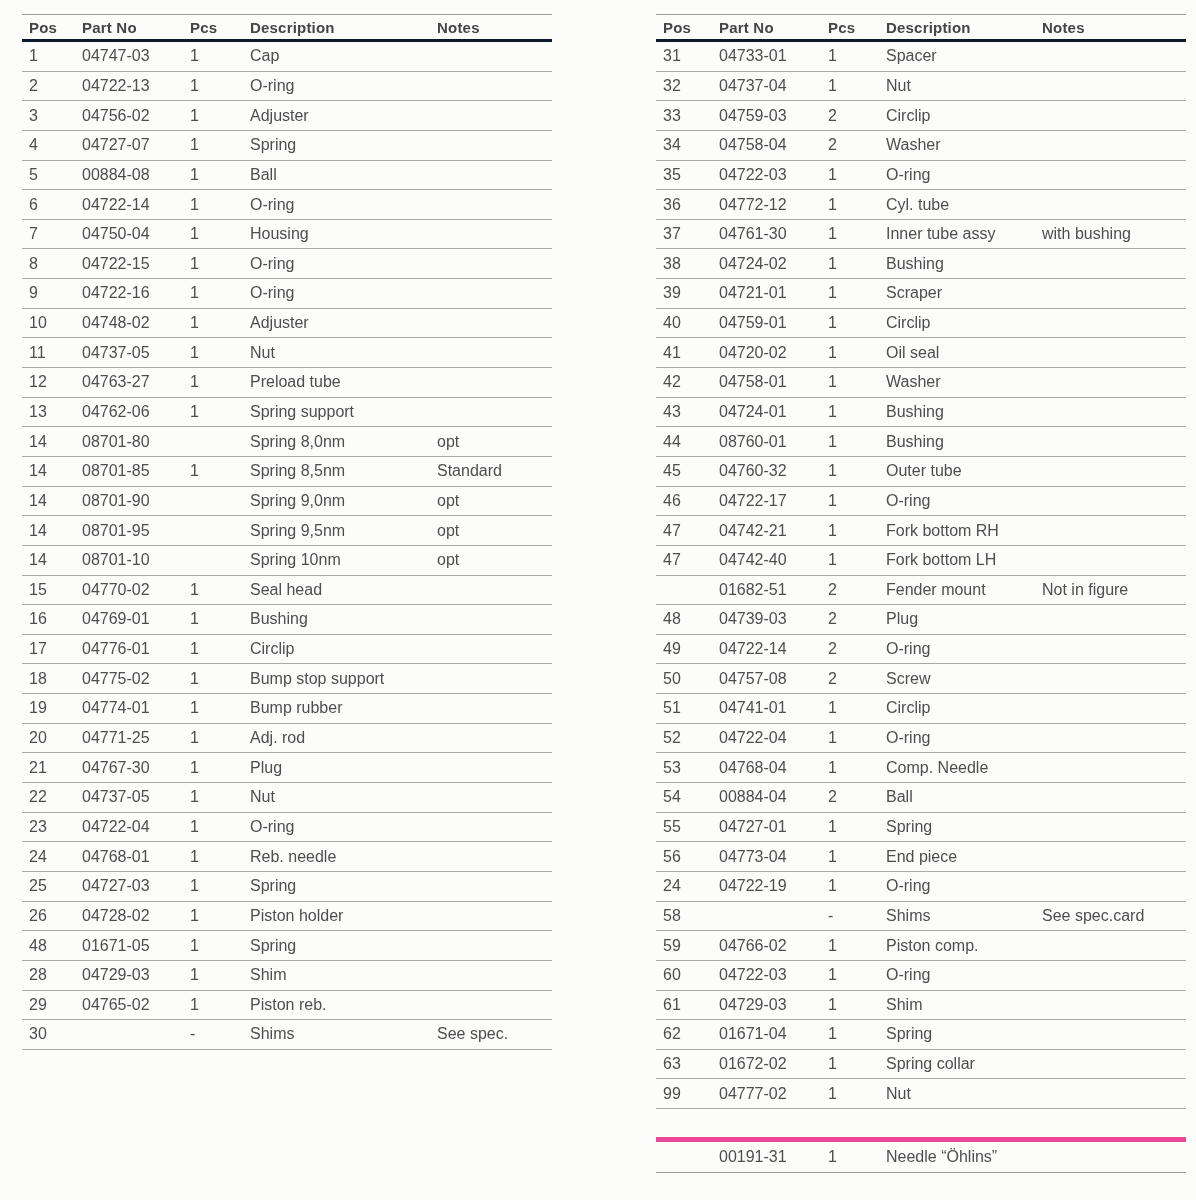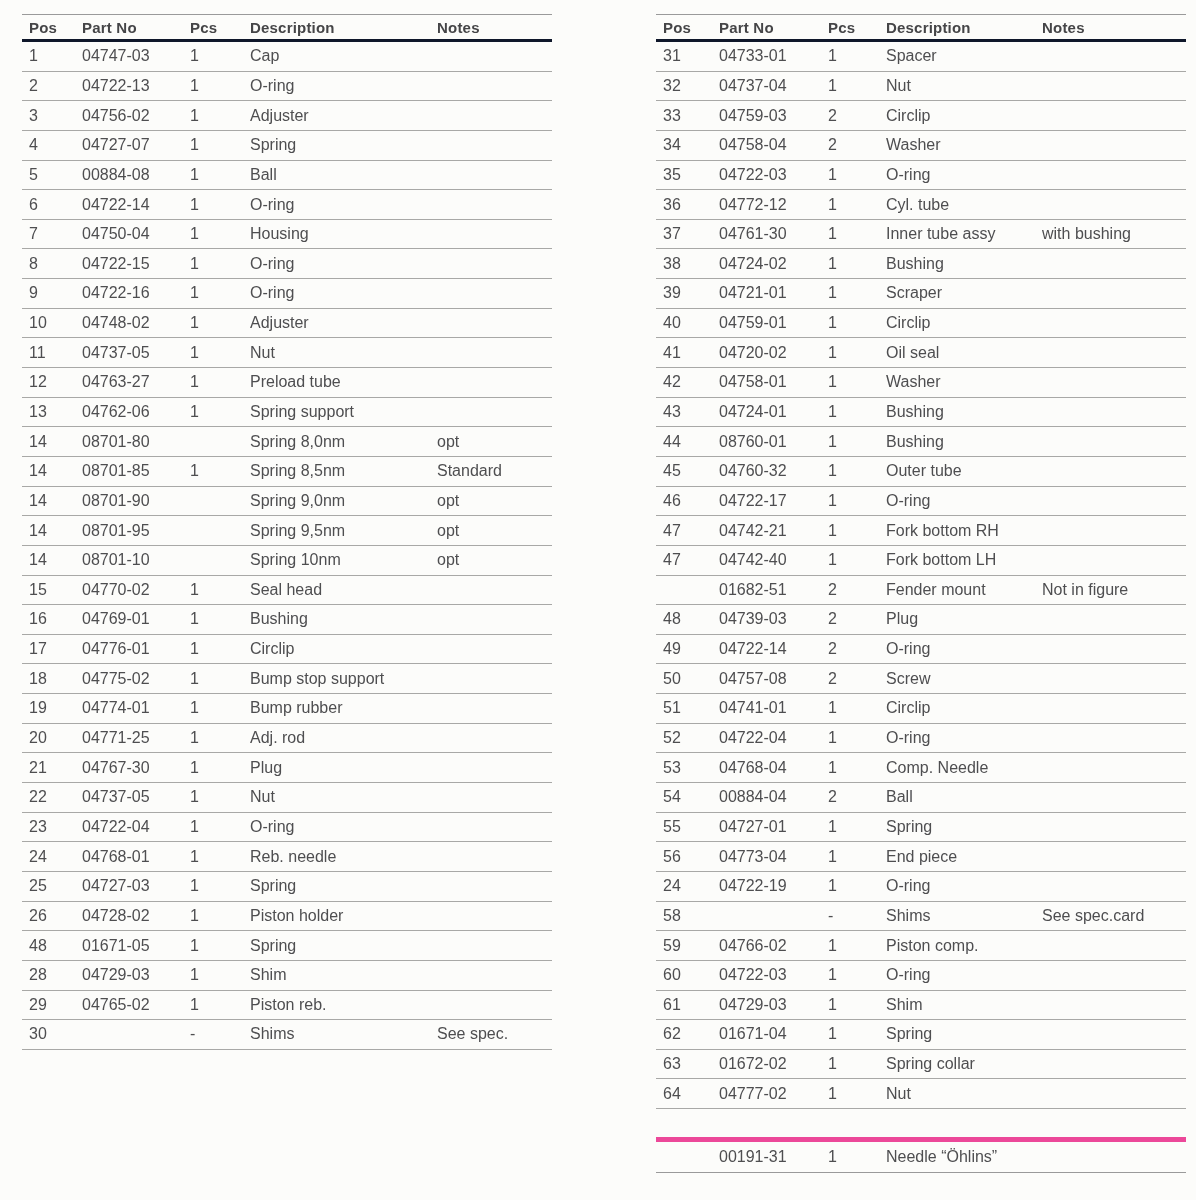--- a/index.html
+++ b/index.html
@@ -606,21 +606,21 @@
           <td></td>
         </tr>
         <tr>
           <td>63</td>
           <td>01672-02</td>
           <td>1</td>
           <td>Spring collar</td>
           <td></td>
         </tr>
         <tr>
-          <td>64</td>
+          <td>99</td>
           <td>04777-02</td>
           <td>1</td>
           <td>Nut</td>
           <td></td>
         </tr>
       </tbody>
   </table>
 
   <table class="footer-table">
     <colgroup>

